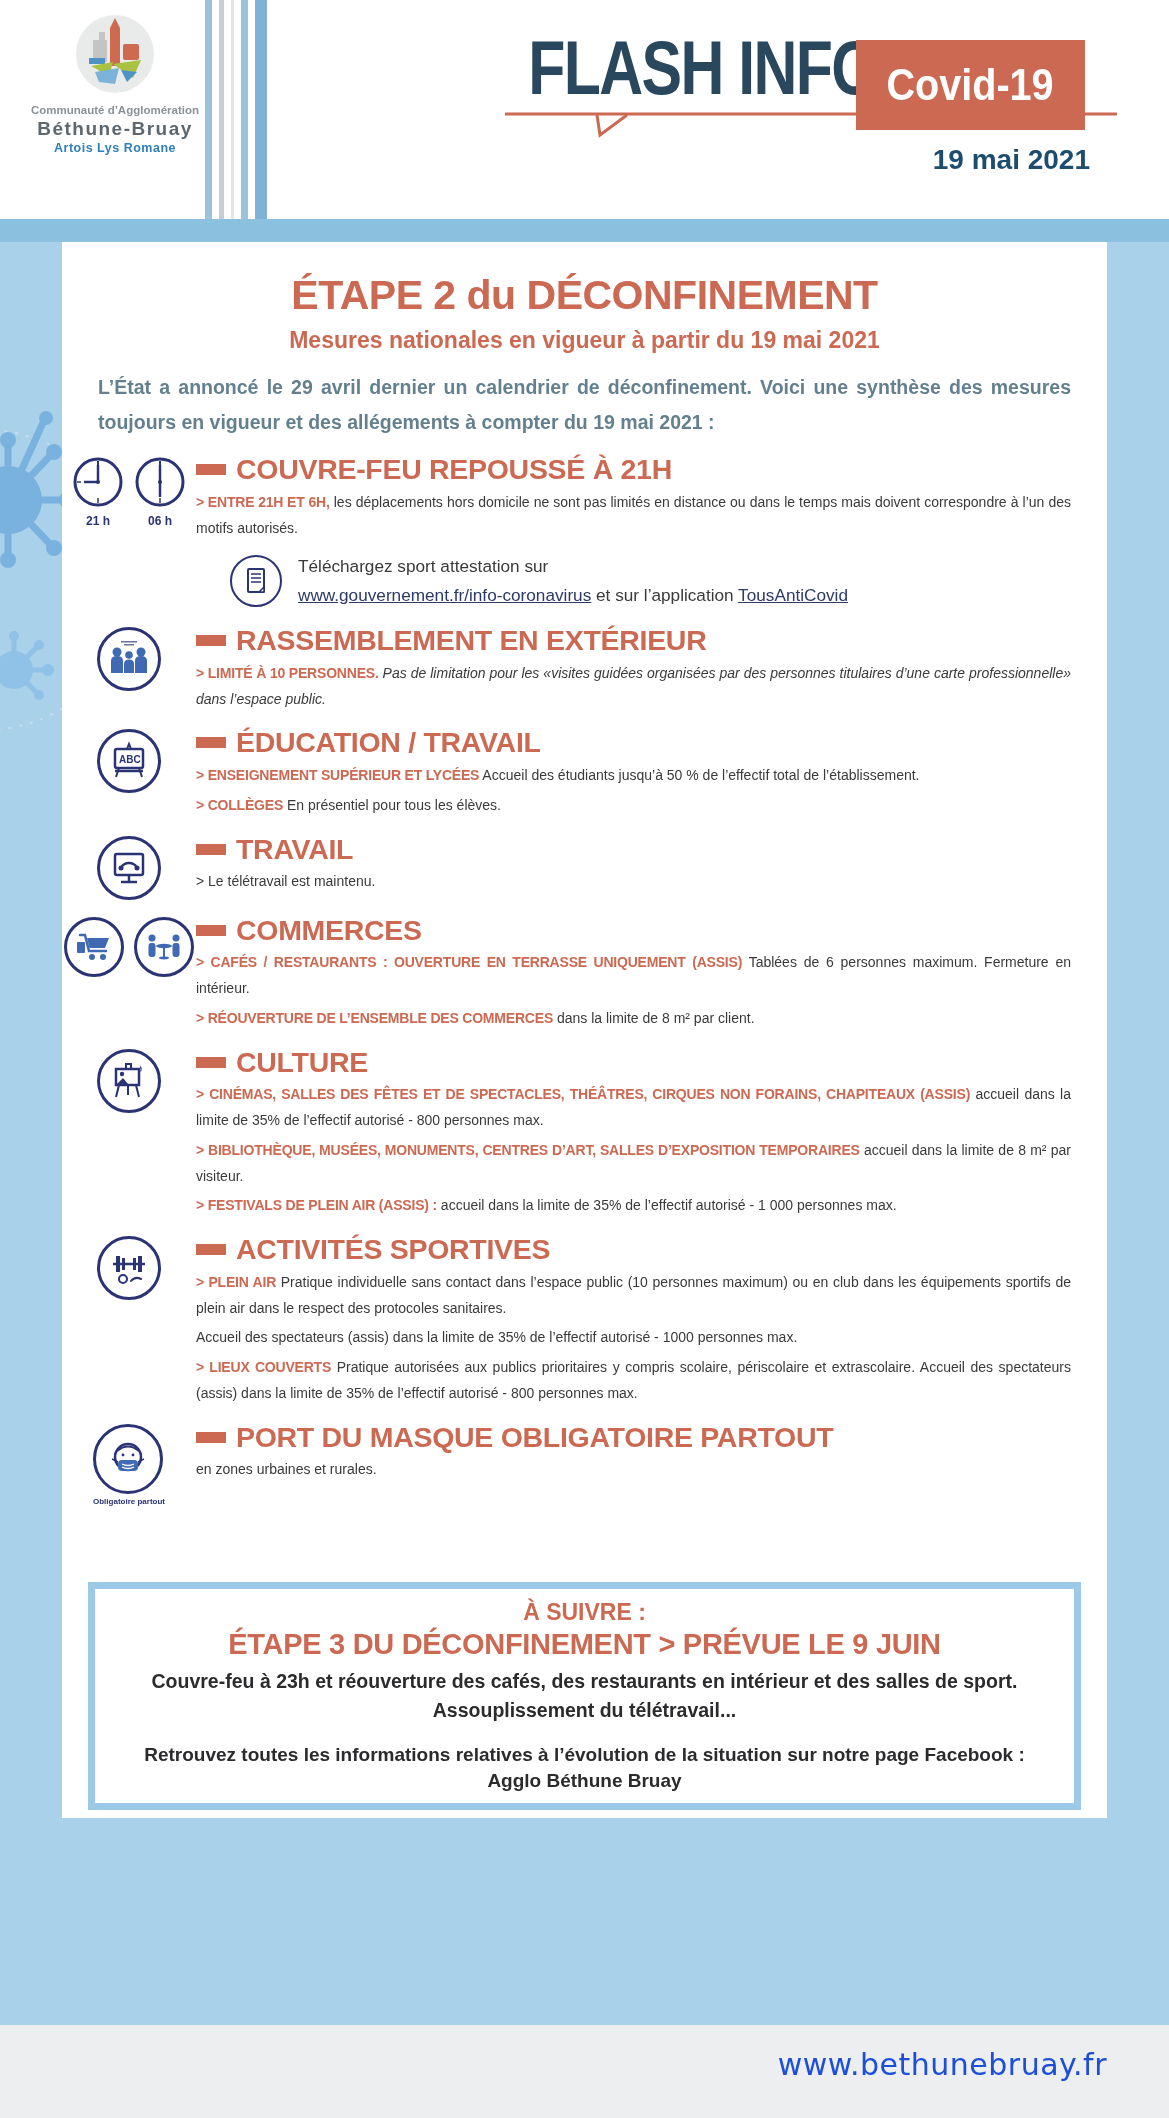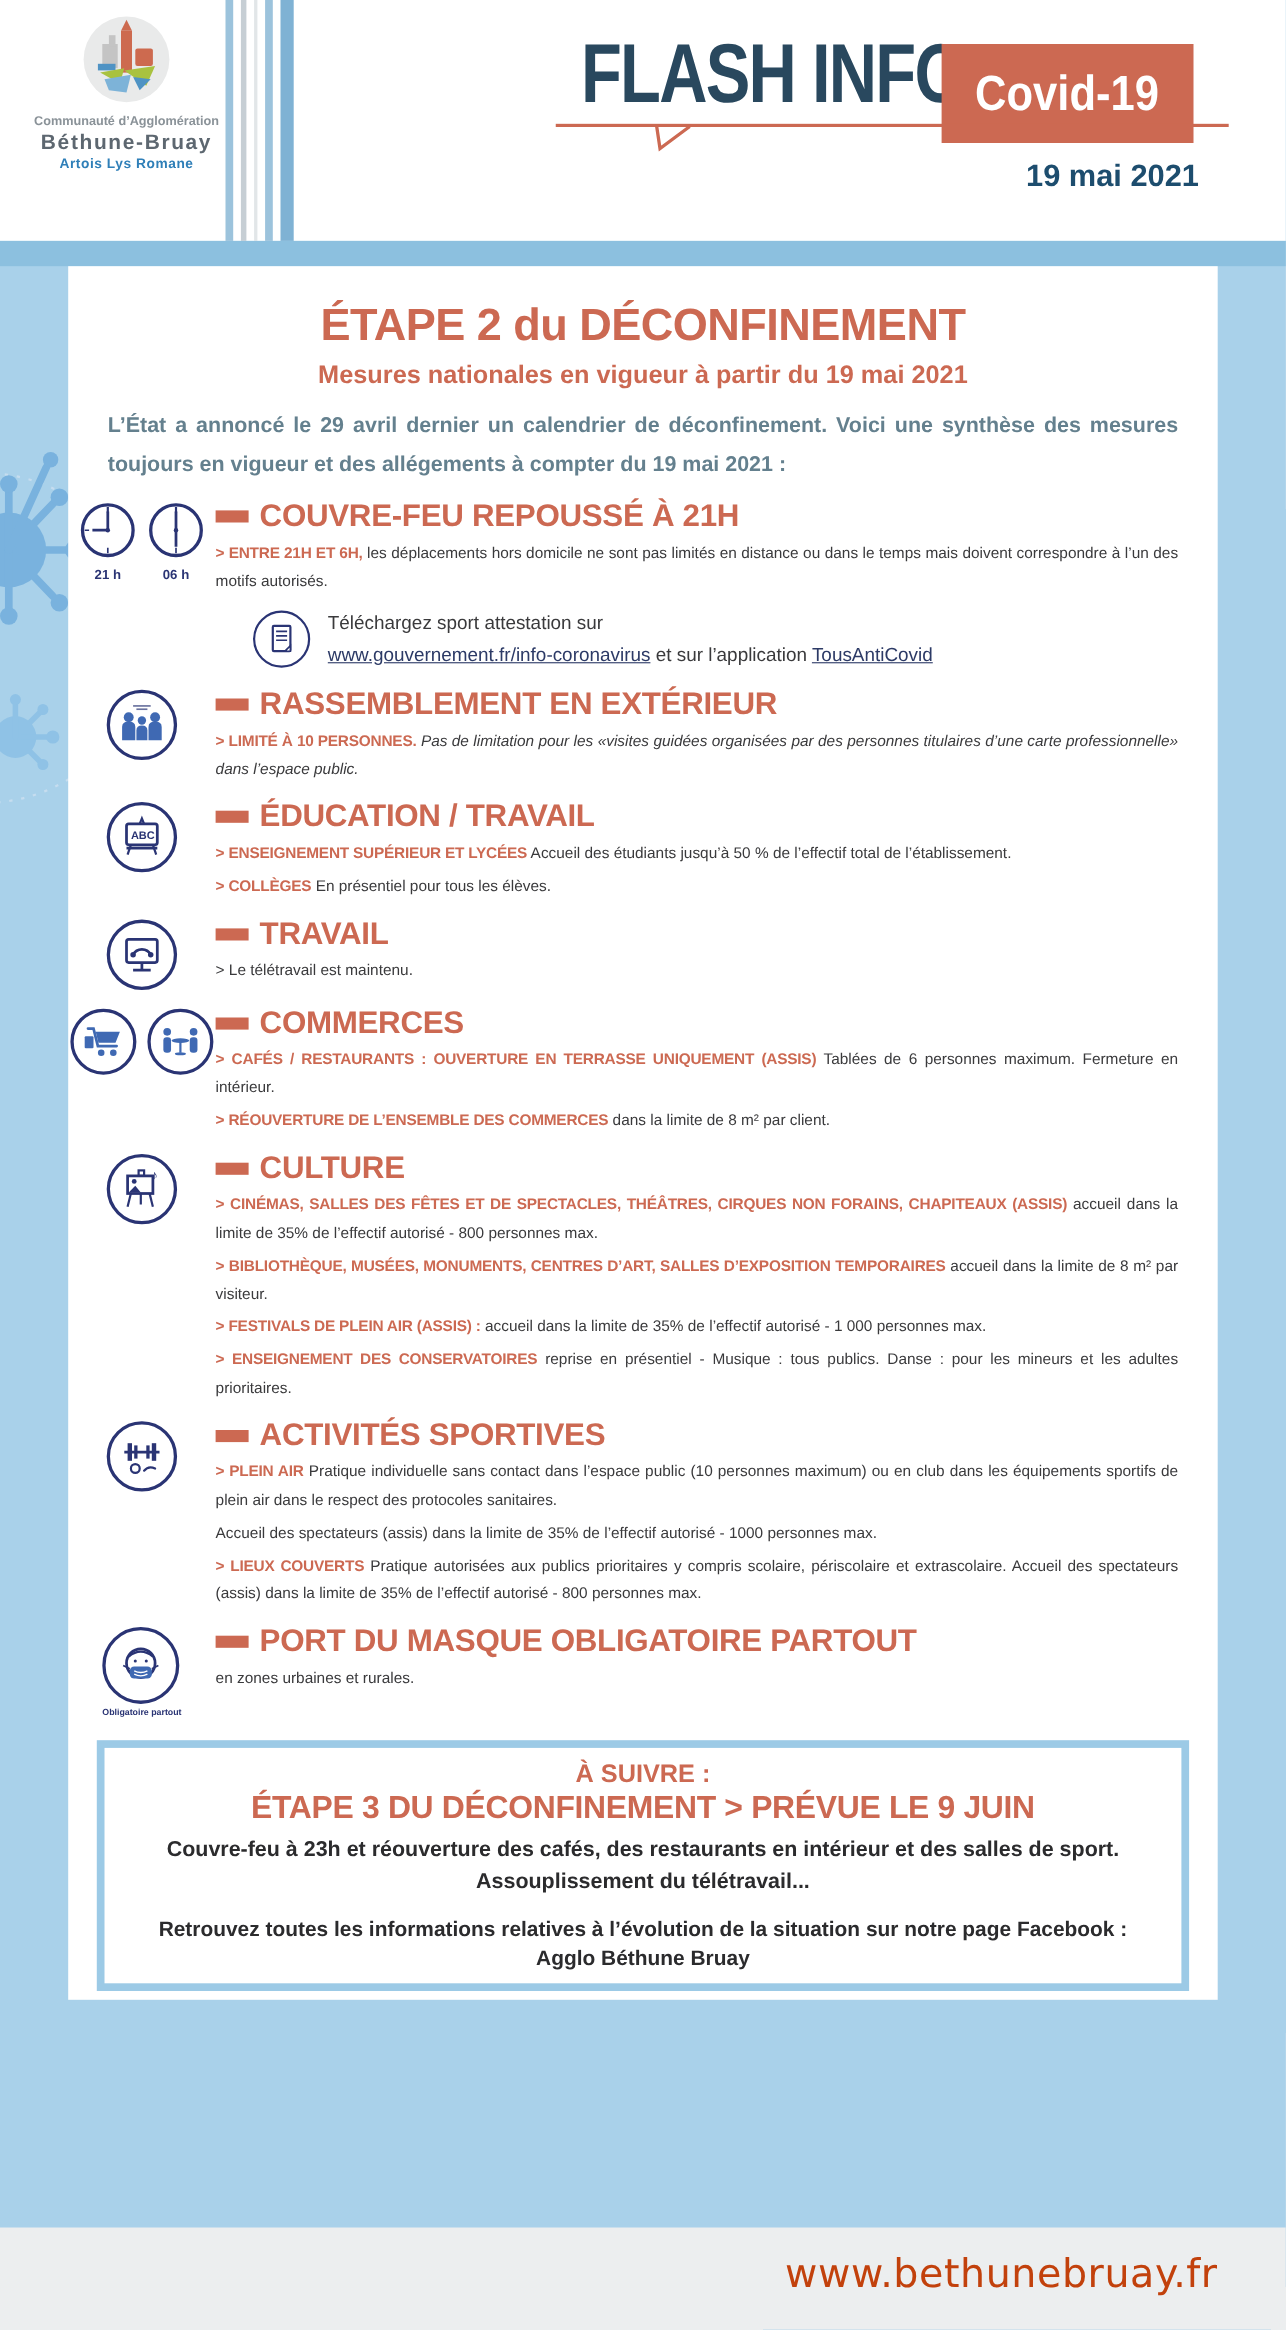--- a/index.html
+++ b/index.html
@@ -61,21 +61,21 @@
   .follow-box{position:absolute;left:26px;right:26px;bottom:8px;background:#fff;
               border:7px solid #9ccae6;padding:10px 34px 8px;text-align:center;}
   .fb-h{font-size:23px;font-weight:bold;color:#cc6952;}
   .fb-t{font-size:29px;font-weight:bold;color:#cc6952;margin-top:2px;letter-spacing:-.3px;}
   .fb-b{font-size:19.5px;font-weight:bold;color:#2b2b2d;line-height:1.45;margin:6px auto 0;max-width:880px;}
   .fb-n{font-size:19px;font-weight:bold;color:#2b2b2d;line-height:1.4;margin:18px auto 0;max-width:930px;}
 
   
   .footerband{position:absolute;left:0;top:2025px;width:1169px;height:93px;background:#eceeef;}
   .url{text-align:right;padding:22px 62px 0 0;font-family:"DejaVu Sans",sans-serif;
-       font-size:36px;color:#c2410c;letter-spacing:.5px;}
+       font-size:30px;color:#1d4ed8;letter-spacing:.5px;}
   svg text{font-family:"Liberation Sans",sans-serif;}
 </style>
 </head>
 <body>
 
 <div class="page">
 
   <svg class="deco" width="150" height="600" viewBox="0 0 150 600">
     <circle cx="-15" cy="250" r="150" fill="none" stroke="#c6ddef" stroke-width="2" stroke-dasharray="3 8"></circle>
     <g fill="#79b2de" stroke="#79b2de">
@@ -331,21 +331,20 @@
         </div>
       </div>
       <div class="scontent">
         <h3 class="stitle">
           <span class="dash"></span>
           <span>CULTURE</span>
         </h3>
         <p class="bl"><span class="o">&gt; CINÉMAS, SALLES DES FÊTES ET DE SPECTACLES, THÉÂTRES, CIRQUES NON FORAINS, CHAPITEAUX (ASSIS)</span><span> accueil dans la limite de 35% de l’effectif autorisé - 800 personnes max.</span></p>
         <p class="bl"><span class="o">&gt; BIBLIOTHÈQUE, MUSÉES, MONUMENTS, CENTRES D’ART, SALLES D’EXPOSITION TEMPORAIRES</span><span> accueil dans la limite de 8 m² par visiteur.</span></p>
         <p class="bl"><span class="o">&gt; FESTIVALS DE PLEIN AIR (ASSIS) :</span><span> accueil dans la limite de 35% de l’effectif autorisé - 1 000 personnes max.</span></p>
-        <p class="bl"><span class="o">&gt; ENSEIGNEMENT DES CONSERVATOIRES</span><span> reprise en présentiel - Musique : tous publics. Danse : pour les mineurs et les adultes prioritaires.</span></p>
       </div>
     </section>
 
     <section class="sec">
       <div class="icol">
         <div class="ring">
           <svg width="44" height="44" viewBox="0 0 44 44">
             <line x1="6" y1="18" x2="38" y2="18" stroke="#2a3474" stroke-width="2.5"></line>
             <rect x="9" y="10" width="4" height="16" fill="#2a3474"></rect>
             <rect x="15" y="12" width="3" height="12" fill="#2a3474"></rect>

